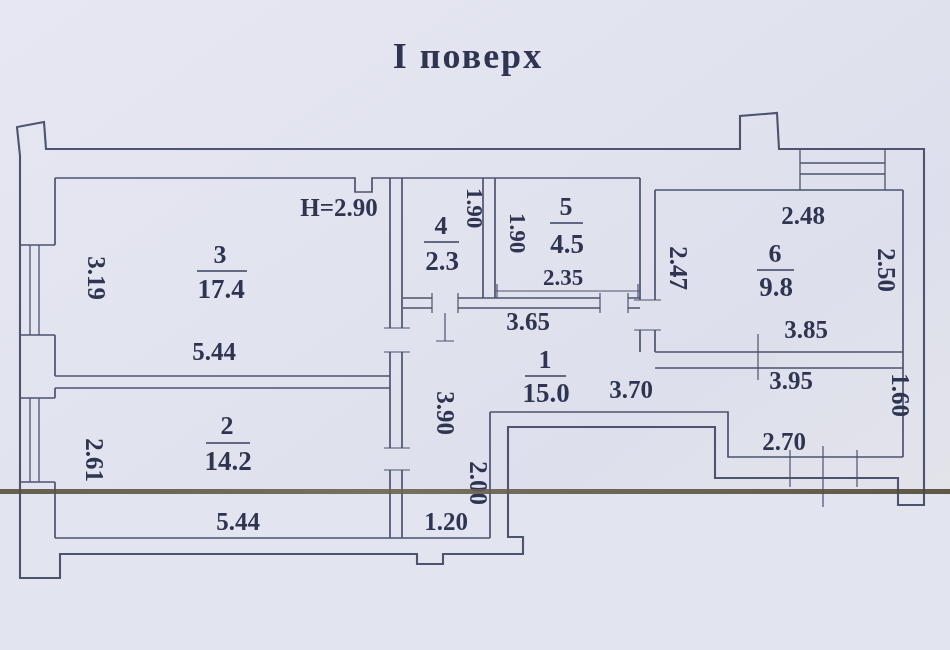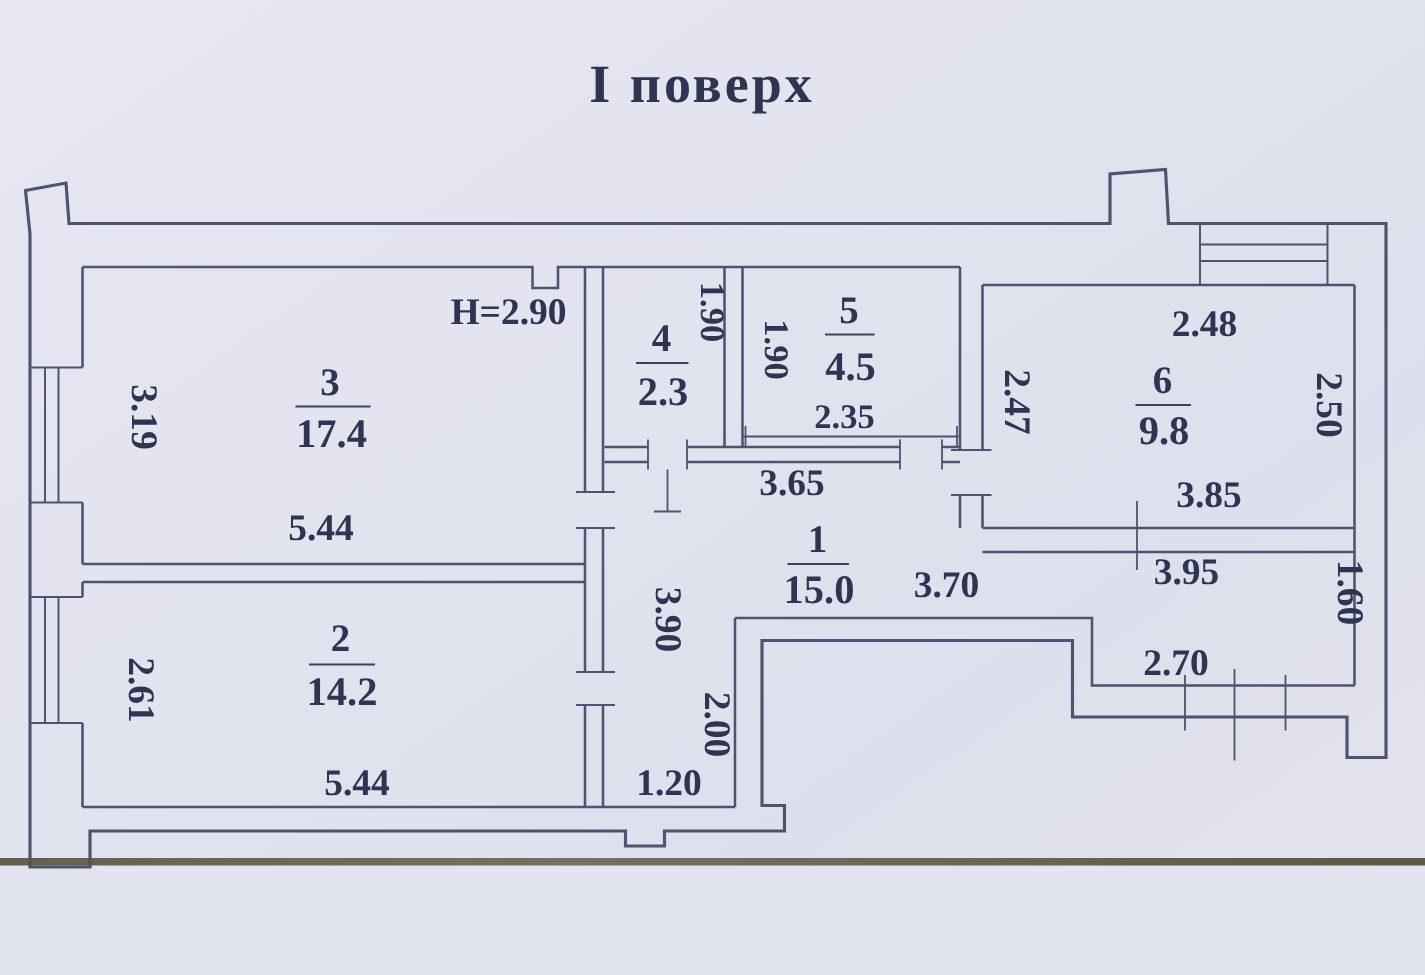--- a/index.html
+++ b/index.html
@@ -2,21 +2,21 @@
 <html><head>
 <meta charset="utf-8">
 <style>
   html,body{margin:0;padding:0;}
   body{
     width:950px;height:650px;overflow:hidden;
     font-family:"Liberation Serif", serif;
     background:#e2e4ef;
   }
   .page{
-    position:relative;width:950px;height:577px;
+    position:relative;width:950px;height:494px;
     background:linear-gradient(145deg,#e6e7f2 0%,#e1e3ee 45%,#dde0ec 75%,#e3e3ea 100%);
   }
   svg{display:block;}
   .walls path, .walls line{stroke:#4d5370;fill:none;}
   .outer{stroke-width:2.1;}
   .inner{stroke-width:1.7;}
   .win{stroke-width:1.3;}
   .dimline{stroke:#4d5370;stroke-width:1.2;fill:none;}
   .underline{stroke:#3a4060;stroke-width:1.4;fill:none;}
   text{

